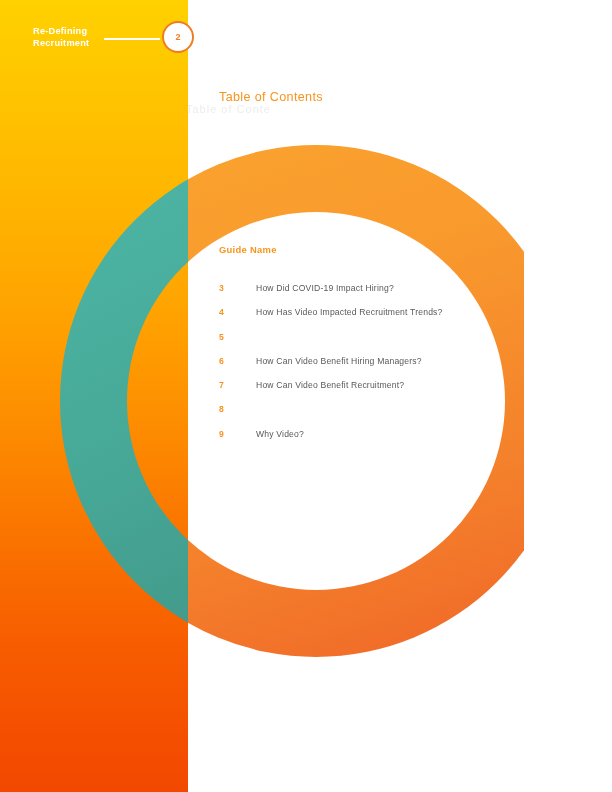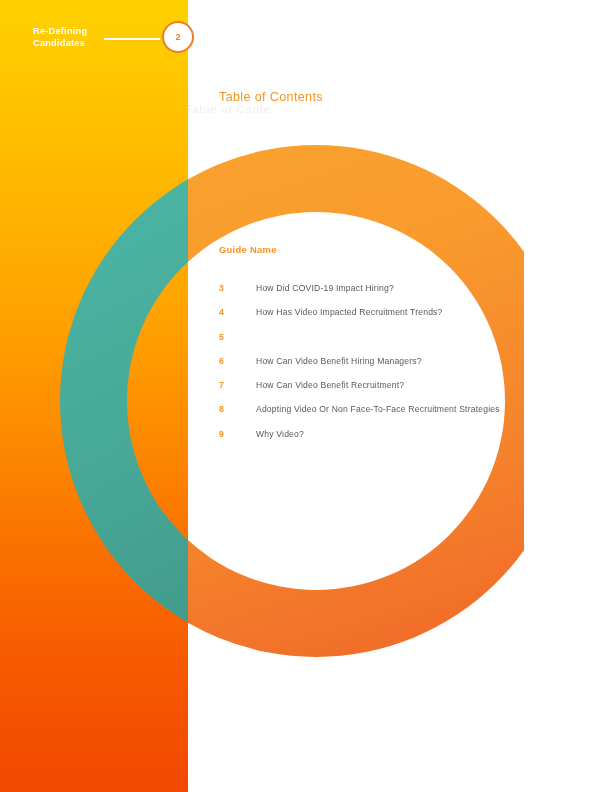--- a/index.html
+++ b/index.html
@@ -217,21 +217,21 @@
     </g>
 
     <g mask="url(#ringMask)" clip-path="url(#clipLeft)">
       <rect x="0" y="0" width="612" height="792" fill="url(#tealRingGrad)"></rect>
     </g>
   </svg>
 
   <div id="header">
     <div id="header-title">
       <span>Re-Defining</span><br>
-      <span>Candidates</span>
+      <span>Recruitment</span>
     </div>
     <div id="header-rule"></div>
     <div id="page-badge">
       <span id="page-badge-number">2</span>
     </div>
   </div>
 
   <div id="content">
 
     <div id="toc-heading">Table of Contents</div>
@@ -261,21 +261,20 @@
         <span class="toc-title">How Can Video Benefit Hiring Managers?</span>
       </div>
 
       <div class="toc-row">
         <span class="toc-page">7</span>
         <span class="toc-title">How Can Video Benefit Recruitment?</span>
       </div>
 
       <div class="toc-row">
         <span class="toc-page">8</span>
-        <span class="toc-title">Adopting Video Or Non Face-To-Face Recruitment Strategies</span>
       </div>
 
       <div class="toc-row">
         <span class="toc-page">9</span>
         <span class="toc-title">Why Video?</span>
       </div>
 
     </div>
   </div>
 

